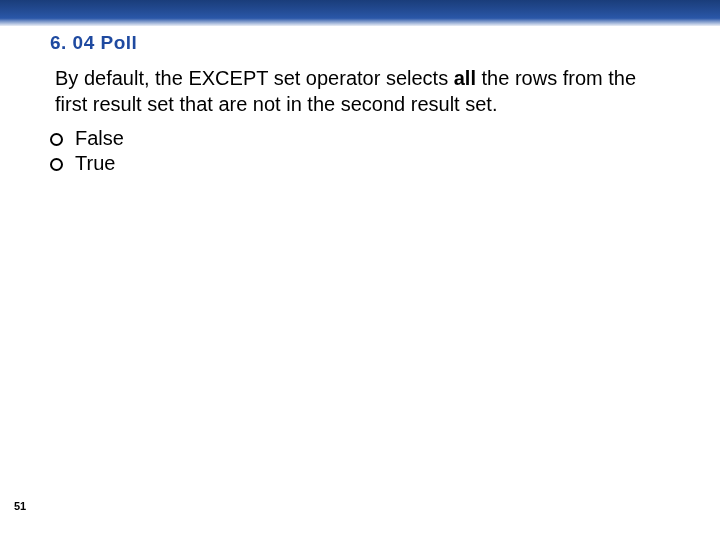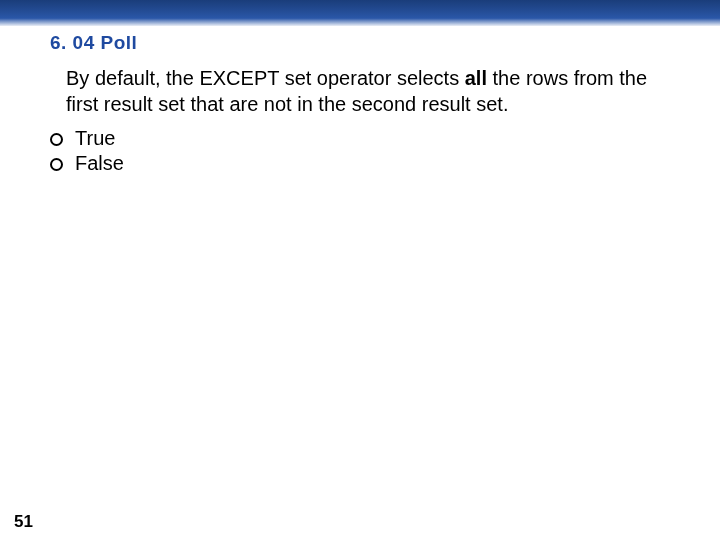--- a/index.html
+++ b/index.html
@@ -24,21 +24,21 @@
     color: #1f4aa0;
     font-weight: bold;
     font-size: 19px;
     margin: 0 0 12px 0;
     letter-spacing: 0.5px;
   }
   .question {
     color: #000;
     font-size: 20px;
     line-height: 1.28;
-    margin: 0 0 10px 16px;
+    margin: 0 0 10px 5px;
   }
   .question .bold {
     font-weight: bold;
   }
   .options {
     margin-top: 2px;
   }
   .option {
     display: flex;
     align-items: center;
@@ -53,43 +53,43 @@
     border: 2px solid #000;
     border-radius: 50%;
     margin-right: 12px;
     box-sizing: border-box;
     position: relative;
     top: 1px;
   }
   .page-number {
     position: absolute;
     left: 14px;
-    bottom: 8px;
-    font-size: 17px;
+    bottom: 28px;
+    font-size: 11px;
     font-weight: bold;
     color: #000;
   }
 </style>
 </head>
 <body>
 
 <div class="top-bar"></div>
 
 <div class="content">
   <h1 class="title">6. 04 Poll</h1>
 
   <p class="question">
     <span>By default, the EXCEPT set operator selects </span><span class="bold">all</span><span> the rows from the first result set that are not in the second result set.</span>
   </p>
 
   <div class="options">
     <div class="option">
       <span class="bullet"></span>
-      <span>True</span>
+      <span>False</span>
     </div>
     <div class="option">
       <span class="bullet"></span>
-      <span>False</span>
+      <span>True</span>
     </div>
   </div>
 </div>
 
 <div class="page-number">51</div>
 
 </body></html>

